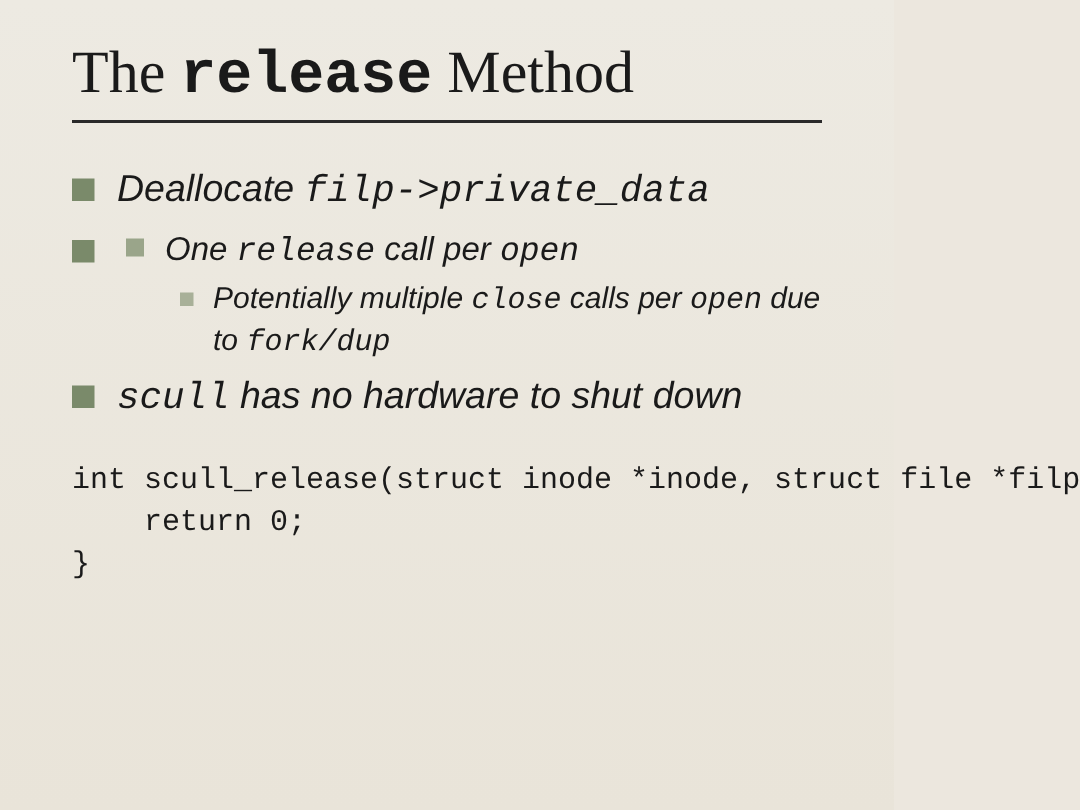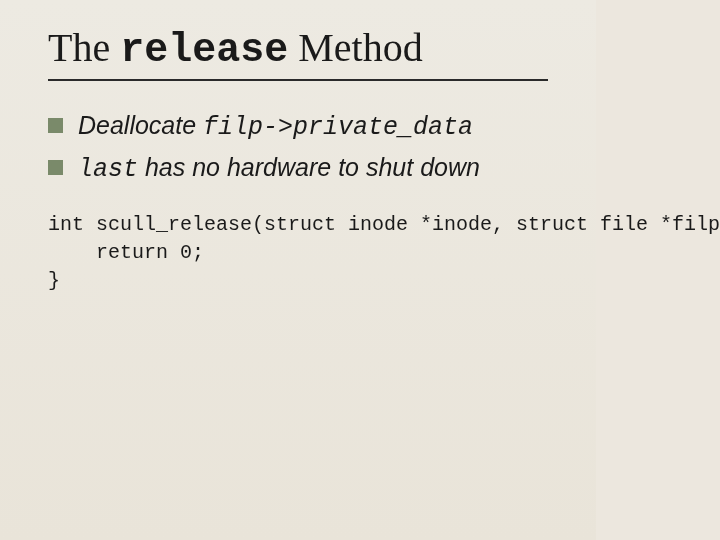--- a/index.html
+++ b/index.html
@@ -107,23 +107,33 @@
   <h1 class="title">
     <span>The </span><span class="mono">release</span><span> Method</span>
   </h1>
   <hr class="rule">
 
   <ul class="lvl1">
     <li>
       <span>Deallocate </span><span class="mono">filp-&gt;private_data</span>
     </li>
     <li>
+      <ul class="lvl2">
+        <li>
+          <span>One </span><span class="mono">release</span><span> call per </span><span class="mono">open</span>
+          <ul class="lvl3">
+            <li>
+              <span>Potentially multiple </span><span class="mono">close</span><span> calls per </span><span class="mono">open</span><span> due to </span><span class="mono">fork/dup</span>
+            </li>
+          </ul>
+        </li>
+      </ul>
     </li>
     <li>
-      <span class="mono">last</span><span> has no hardware to shut down</span>
+      <span class="mono">scull</span><span> has no hardware to shut down</span>
     </li>
   </ul>
 
   <div class="code">int scull_release(struct inode *inode, struct file *filp) {
     return 0;
 }</div>
 
 </div>
 
 </body></html>

